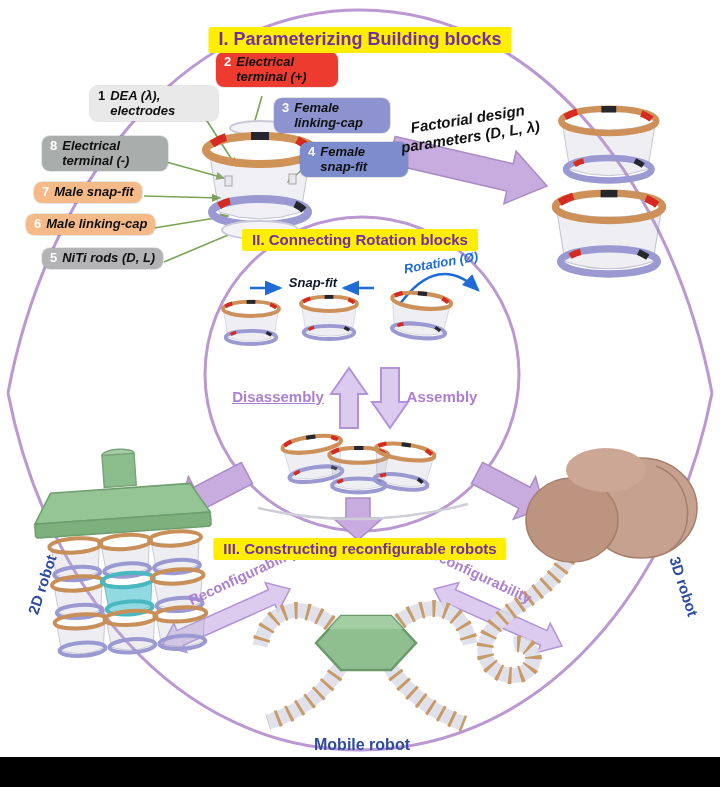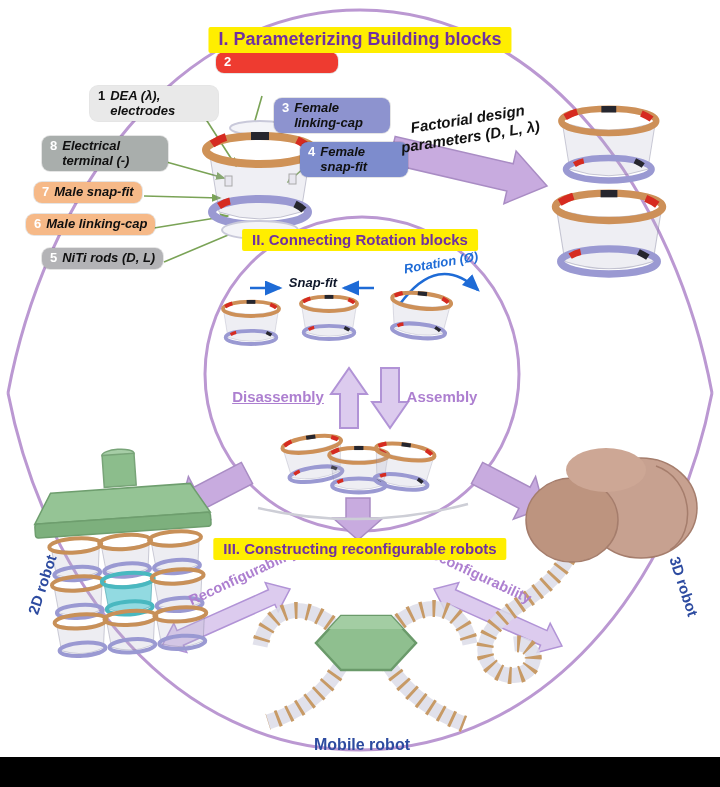--- a/index.html
+++ b/index.html
@@ -192,20 +192,21 @@
   </svg>
 
   <div class="sec-title" id="title1" style="color: rgb(112, 48, 160); background-color: rgb(255, 238, 0);">I. Parameterizing Building blocks</div>
 
   <div class="plabel" id="pl1" style="background-color: rgb(233, 233, 233);">
     <span class="pnum" style="color: rgb(17, 17, 17);">1</span>
     <span class="ptext">DEA (λ), electrodes</span>
   </div>
   <div class="plabel" id="pl2" style="background-color: rgb(238, 59, 48);">
     <span class="pnum" style="color: rgb(255, 255, 255);">2</span>
+    <span class="ptext">Electrical terminal (+)</span>
   </div>
   <div class="plabel" id="pl3" style="background-color: rgb(141, 147, 207);">
     <span class="pnum" style="color: rgb(255, 255, 255);">3</span>
     <span class="ptext">Female linking-cap</span>
   </div>
   <div class="plabel" id="pl4" style="background-color: rgb(125, 140, 205);">
     <span class="pnum" style="color: rgb(255, 255, 255);">4</span>
     <span class="ptext">Female snap-fit</span>
   </div>
   <div class="plabel" id="pl8" style="background-color: rgb(169, 174, 172);">

